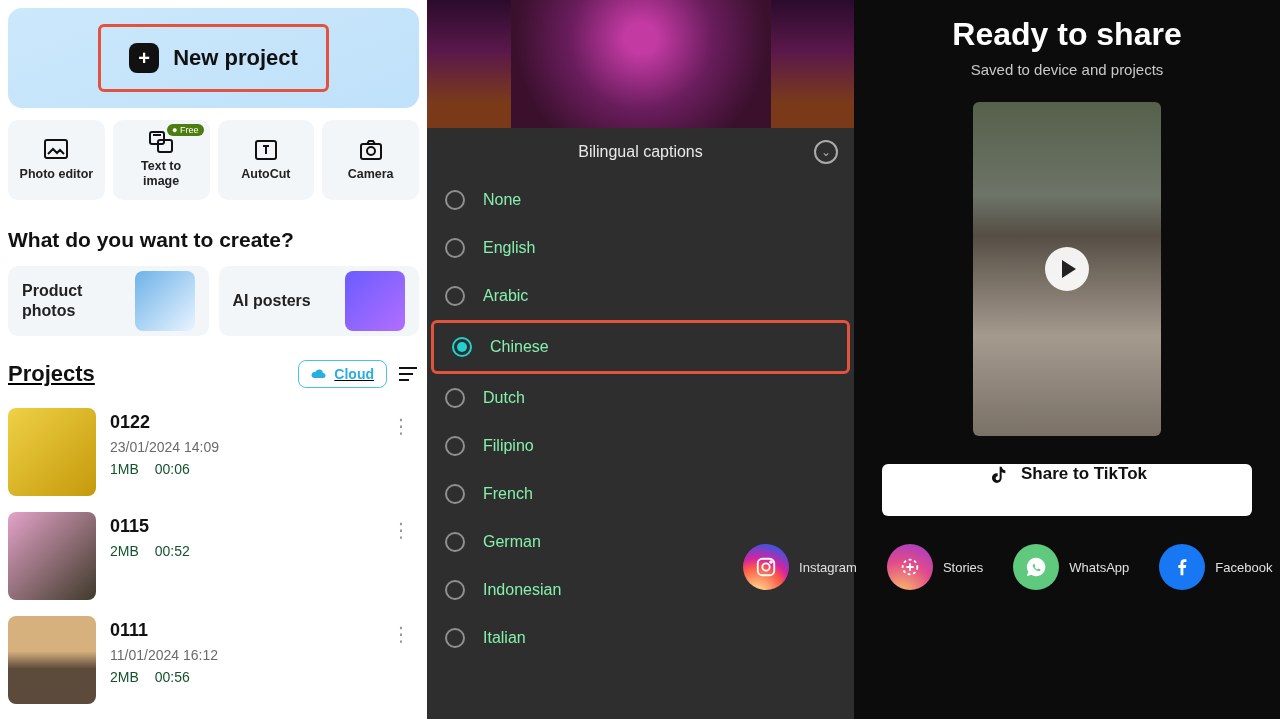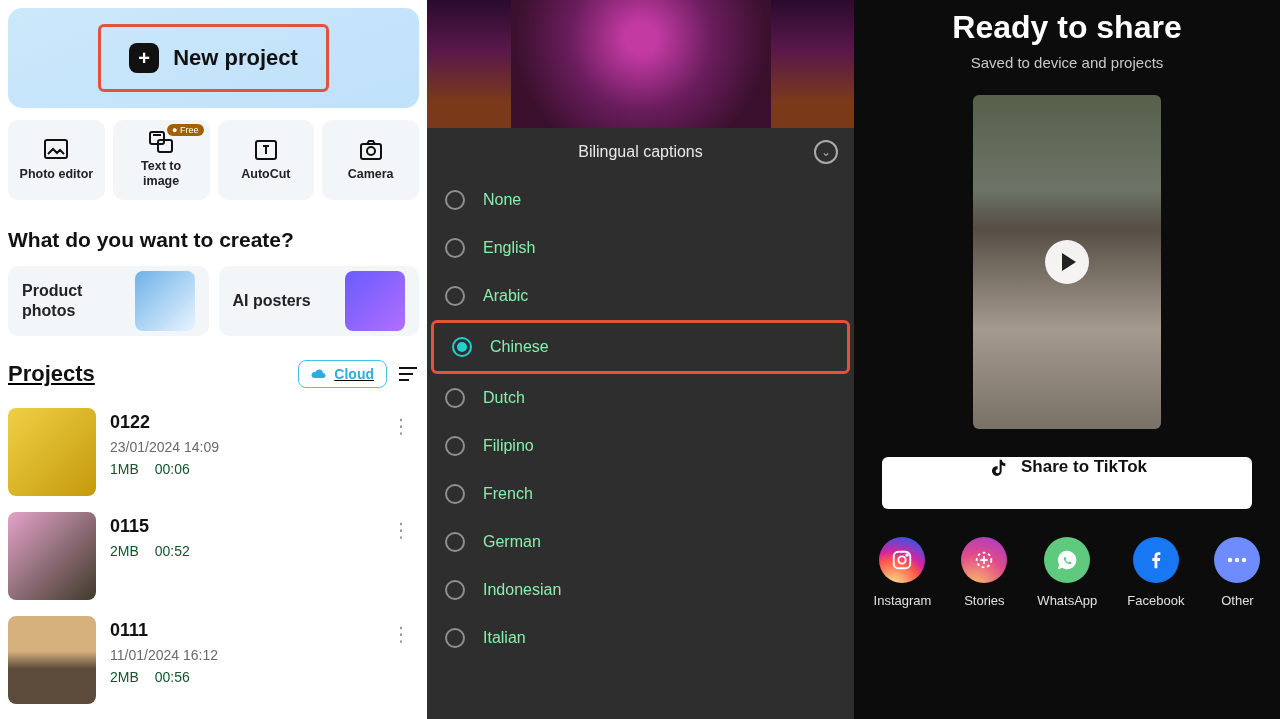--- a/index.html
+++ b/index.html
@@ -1,32 +1,32 @@
 <!DOCTYPE html>
 <html><head>
 <meta charset="utf-8">
 <style>
 * { margin: 0; padding: 0; box-sizing: border-box; font-family: -apple-system, BlinkMacSystemFont, "Segoe UI", sans-serif; }
 body { display: flex; width: 1280px; height: 719px; overflow: hidden; background: #000; }
 .col { height: 100%; }
 .col-left { width: 427px; background: #fff; padding: 8px; overflow: hidden; }
 .col-mid { width: 427px; background: #000; display: flex; flex-direction: column; }
-.col-right { width: 426px; background: #0c0c0c; display: flex; flex-direction: column; align-items: center; padding: 1px 14px; }
+.col-right { width: 426px; background: #0c0c0c; display: flex; flex-direction: column; align-items: center; padding: 8px 14px; }
 
 
 .new-project-card { background: linear-gradient(160deg, #cce8fb 0%, #bfe1fa 100%); border-radius: 14px; height: 100px; display: flex; align-items: center; justify-content: center; margin-bottom: 12px; }
 .new-project-highlight { border: 3px solid #e2523c; border-radius: 6px; padding: 16px 28px; display: flex; align-items: center; gap: 14px; }
 .plus-box { width: 30px; height: 30px; background: #111; border-radius: 8px; display: flex; align-items: center; justify-content: center; color: #fff; font-size: 20px; font-weight: 700; }
 .new-project-label { font-size: 22px; font-weight: 700; color: #111; }
 
 .tools-row { display: flex; gap: 8px; margin-bottom: 28px; }
 .tool-tile { flex: 1; background: #f3f6f9; border-radius: 10px; height: 80px; display: flex; flex-direction: column; align-items: center; justify-content: center; gap: 6px; position: relative; }
 .tool-icon { font-size: 22px; color: #111; }
 .tool-label { font-size: 12.5px; font-weight: 600; color: #222; text-align: center; line-height: 1.2; }
-.free-badge { position: absolute; top: 4px; right: 6px; background: #a16207; color: #fff; font-size: 9px; padding: 1px 5px; border-radius: 8px; }
+.free-badge { position: absolute; top: 4px; right: 6px; background: #4d7c0f; color: #fff; font-size: 9px; padding: 1px 5px; border-radius: 8px; }
 
 .section-title { font-size: 21px; font-weight: 700; color: #111; margin-bottom: 14px; }
 
 .create-row { display: flex; gap: 10px; margin-bottom: 24px; }
 .create-card { flex: 1; background: #f3f6f9; border-radius: 10px; height: 70px; padding: 10px 14px; display: flex; align-items: center; justify-content: space-between; overflow: hidden; }
 .create-label { font-size: 16px; font-weight: 600; color: #222; line-height: 1.25; }
 .create-thumb { width: 60px; height: 60px; border-radius: 8px; }
 .thumb-photos { background: linear-gradient(135deg, #6eb2e9, #e9f4ff); }
 .thumb-poster { background: linear-gradient(135deg, #6a5cff, #b26eff); }
 
@@ -61,21 +61,21 @@
 .option.highlighted { border: 3px solid #e2523c; border-radius: 6px; margin: 0 4px; }
 
 
 .share-title { color: #fff; font-size: 32px; font-weight: 700; margin-top: 8px; }
 .share-subtitle { color: #c9c9c9; font-size: 15px; margin-top: 8px; margin-bottom: 24px; }
 .video-thumb { width: 188px; height: 334px; border-radius: 6px; background: linear-gradient(180deg, #56604a 0%, #6d7468 28%, #564e45 40%, #a59a8e 70%, #7a7167 100%); display:flex; align-items:center; justify-content:center; margin-bottom: 28px; }
 .play-btn { width: 44px; height: 44px; background: rgba(255,255,255,0.92); border-radius: 50%; display:flex; align-items:center; justify-content:center; }
 .play-btn::after { content:""; border-left: 14px solid #222; border-top: 9px solid transparent; border-bottom: 9px solid transparent; margin-left: 3px; }
 .share-tiktok { width: 370px; height: 52px; background: #fff; border-radius: 6px; display:flex; align-items:flex-start; justify-content:center; gap: 12px; font-size: 17px; font-weight: 600; color:#111; margin-bottom: 28px; }
 .share-row { display: flex; gap: 30px; width: 100%; justify-content: center; }
-.share-item { display:flex; flex-direction:column; align-items:center; gap:10px; }
+.share-item { display:flex; align-items:center; gap:10px; }
 .share-circle { width: 46px; height: 46px; border-radius: 50%; display:flex; align-items:center; justify-content:center; color:#fff; font-size:20px; }
 .c-ig { background: radial-gradient(circle at 30% 110%, #fdf497 0%, #fd5949 45%, #d6249f 60%, #285AEB 90%); }
 .c-st { background: radial-gradient(circle at 30% 110%, #fdc468 0%, #e14b8a 55%, #9d3ad0 100%); }
 .c-wa { background: #5fc97d; }
 .c-fb { background: #1877f2; }
 .c-ot { background: #6f8cff; }
 .share-label { color: #e0e0e0; font-size: 13px; }
 
 svg { display:block; }
 </style>

